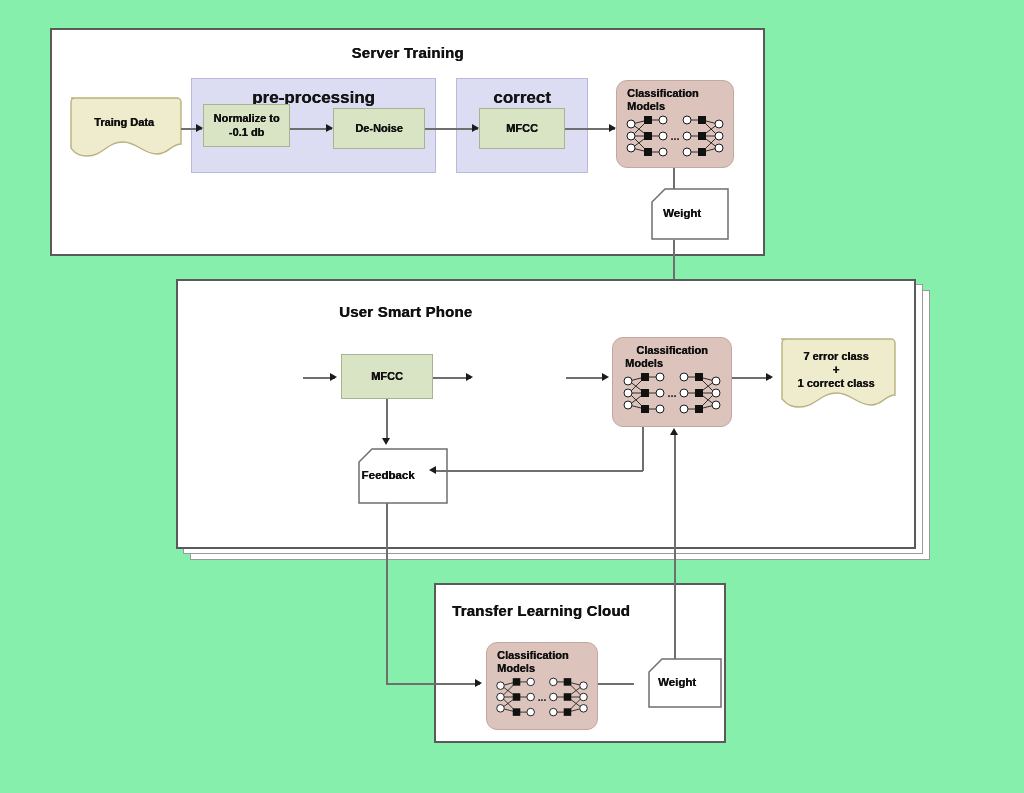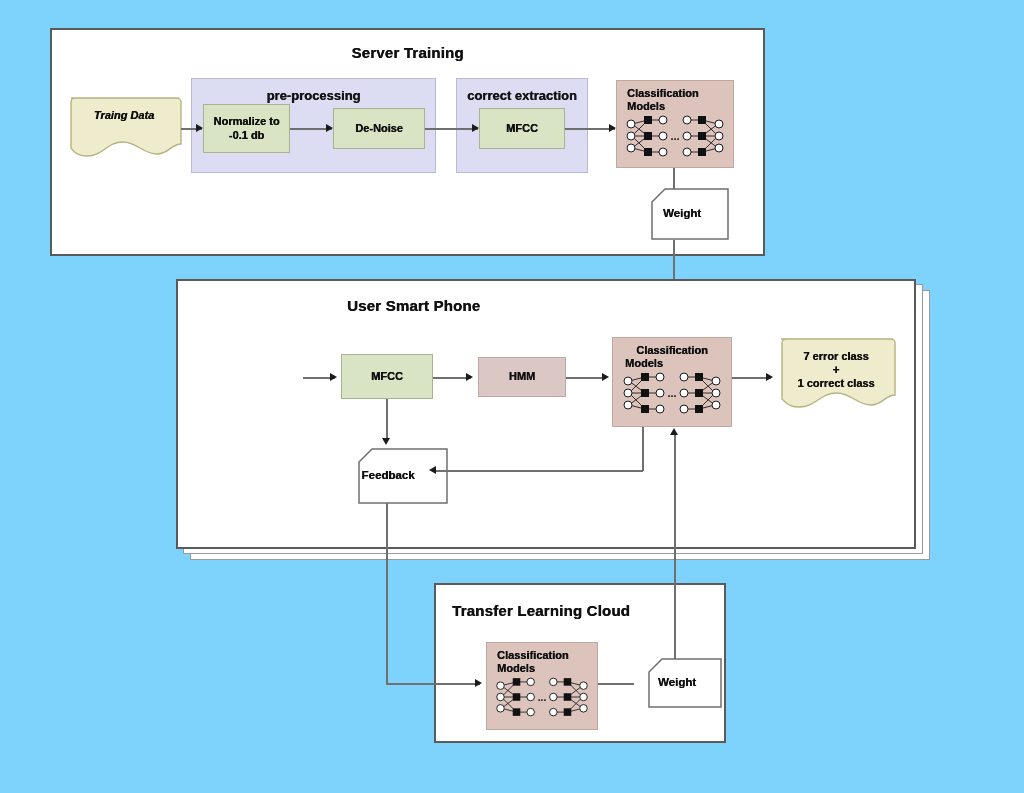--- a/index.html
+++ b/index.html
@@ -9,21 +9,21 @@
     background: #ffffff;
   }
   body {
     font-family: "Liberation Sans", sans-serif;
     -webkit-font-smoothing: antialiased;
   }
   #canvas {
     position: relative;
     width: 1024px;
     height: 793px;
-    background: #7dd3fc;
+    background: #86efac;
     overflow: hidden;
   }
 
   
   .abs { position: absolute; box-sizing: border-box; }
 
   
   .panel {
     background: #ffffff;
     border: 2px solid #5a5a5a;
@@ -45,21 +45,21 @@
   
   .groupbox {
     background: #dcdcf3;
     border: 1px solid #b9b9dd;
   }
   .group-label {
     position: absolute;
     left: 0; right: 0;
     text-align: center;
     font-weight: bold;
-    font-size: 13px;
+    font-size: 17px;
     color: #141414;
     text-shadow: 0.35px 0 0 #141414;
   }
 
   
   .procbox {
     display: flex;
     align-items: center;
     justify-content: center;
     text-align: center;
@@ -74,21 +74,21 @@
   }
   .procbox.mauve {
     background: #dbc7c3;
     border: 1px solid #bda8a4;
   }
 
   
   .nncard {
     background: #dcc4bd;
     border: 1px solid #c3a69e;
-    border-radius: 0;
+    border-radius: 11px;
     padding: 6px 4px 4px 4px;
   }
   .nncard-title {
     font-weight: bold;
     font-size: 11px;
     line-height: 1.15;
     color: #101010;
     text-shadow: 0.35px 0 0 #101010;
     text-align: left;
     padding-left: 6px;
@@ -159,28 +159,28 @@
   <div class="abs panel" style="left:50px; top:28px; width:715px; height:228px;">
     <div class="panel-title" style="top:14px; font-size:15px;">Server Training</div>
   </div>
 
   <div class="docshape" style="left:65px; top:96px; width:118px; height:66px;">
     <svg width="118" height="66" viewBox="0 0 118 66">
       <path d="M6,2 H112 a4,4 0 0 1 4,4 V48
                c-10,0 -12,10 -24,10 c-14,0 -20,-12 -34,-12
                c-16,0 -20,14 -36,14 c-12,0 -14,-6 -16,-8 V6 a4,4 0 0 1 4,-4 Z" fill="#efeccd" stroke="#b7b27e" stroke-width="1.4"></path>
     </svg>
-    <div class="doclabel" style="top:12px;font-style:italic;">Traing Data</div>
+    <div class="doclabel" style="top:19px;">Traing Data</div>
   </div>
 
   <div class="abs groupbox" style="left:191px; top:78px; width:245px; height:95px;">
     <div class="group-label" style="top:9px;">pre-processing</div>
   </div>
 
-  <div class="abs procbox" style="left:203px; top:104px; width:87px; height:49px; flex-direction:column;">
+  <div class="abs procbox" style="left:203px; top:104px; width:87px; height:43px; flex-direction:column;">
     <span>Normalize to</span>
     <span>-0.1 db</span>
   </div>
 
   <div class="abs procbox" style="left:333px; top:108px; width:92px; height:41px;">
     <span>De-Noise</span>
   </div>
 
   <div class="abs groupbox" style="left:456px; top:78px; width:132px; height:95px;">
     <div class="group-label" style="top:9px;">correct extraction</div>
@@ -265,31 +265,28 @@
 
   <div class="abs conn v" style="left:673px; top:168px; height:21px;"></div>
 
   <div class="abs conn v" style="left:673px; top:240px; height:97px;"></div>
   <div class="arrow down abs" style="left:669px; top:330px;"></div>
 
   <div class="abs panel-shadowcopy" style="left:190px; top:290px; width:740px; height:270px;"></div>
   <div class="abs panel-shadowcopy" style="left:183px; top:284px; width:740px; height:270px;"></div>
 
   <div class="abs panel" style="left:176px; top:279px; width:740px; height:270px;">
-    <div class="panel-title" style="top:16px; font-size:15px; text-align:left; padding-left:161px;margin-left:8px;">User Smart Phone</div>
+    <div class="panel-title" style="top:22px; font-size:15px; text-align:left; padding-left:161px;">User Smart Phone</div>
   </div>
 
 
   <div class="abs procbox" style="left:341px; top:354px; width:92px; height:45px;">
     <span>MFCC</span>
   </div>
 
-  <div class="abs procbox mauve" style="left:478px; top:357px; width:88px; height:40px;">
-    <span>HMM</span>
-  </div>
 
   <div class="abs nncard" style="left:612px; top:337px; width:120px; height:90px;">
     <div class="nncard-title centered">
       <div>Classification</div>
       <div style="text-align:left; padding-left:8px;">Models</div>
     </div>
     <svg class="nnsvg" width="108" height="44" viewBox="0 0 106 44">
       <g stroke="#1b1b1b" stroke-width="0.9" fill="none">
         <line x1="10" y1="10" x2="26" y2="6"></line>
           <line x1="10" y1="10" x2="26" y2="22"></line>

